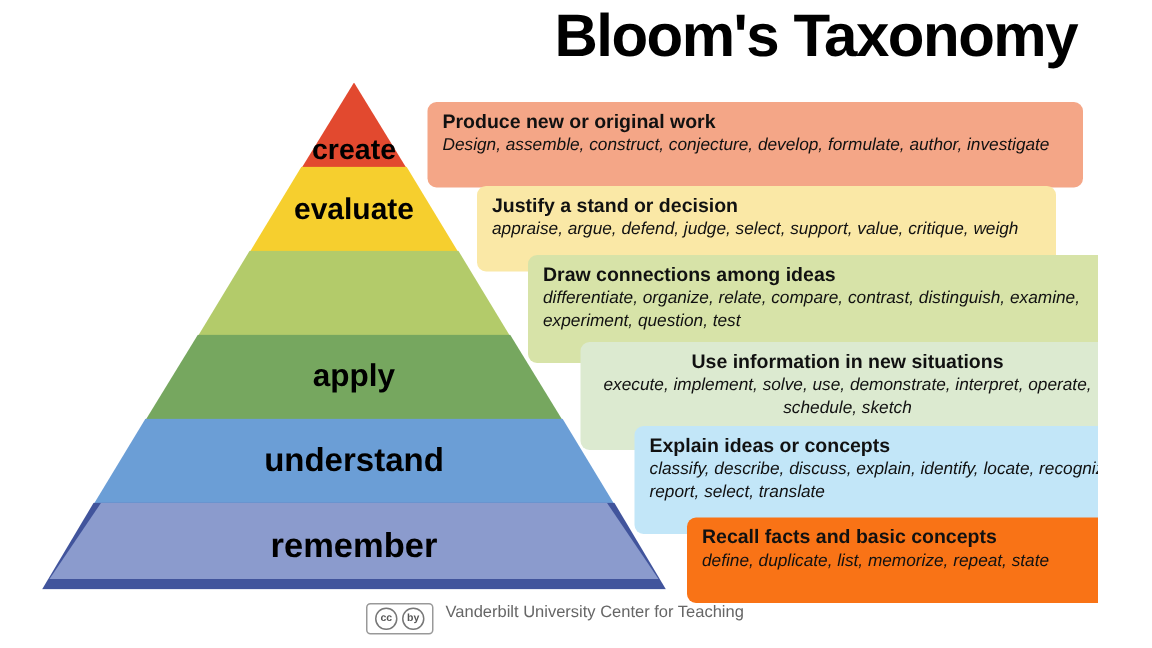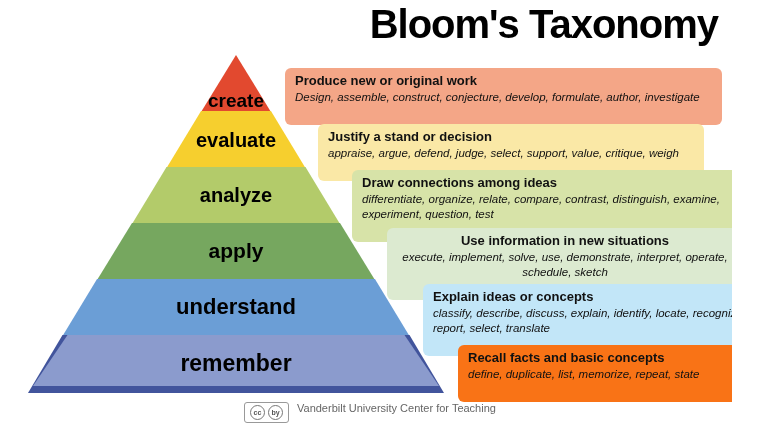--- a/index.html
+++ b/index.html
@@ -65,21 +65,20 @@
     <div class="band b0" style="background: rgb(226, 73, 47);"></div>
     <div class="band b1" style="background: rgb(246, 207, 46);"></div>
     <div class="band b2" style="background: rgb(179, 203, 106);"></div>
     <div class="band b3" style="background: rgb(118, 167, 95);"></div>
     <div class="band b4" style="background: rgb(107, 158, 214);"></div>
     <div class="band b5" style="background: rgb(65, 84, 156);"></div>
     <div class="band b5in" style="background: rgb(139, 155, 205);"></div>
 
     <div class="lab l0">create</div>
     <div class="lab l1">evaluate</div>
-    <div class="lab l2">analyze</div>
     <div class="lab l3">apply</div>
     <div class="lab l4">understand</div>
     <div class="lab l5">remember</div>
   </div>
 
   <div class="defbox bx0" style="background: rgb(244, 166, 135);">
     <div class="bx-h">Produce new or original work</div>
     <div class="bx-v">Design, assemble, construct, conjecture, develop, formulate, author, investigate</div>
   </div>
   <div class="defbox bx1" style="background: rgb(250, 232, 166);">

